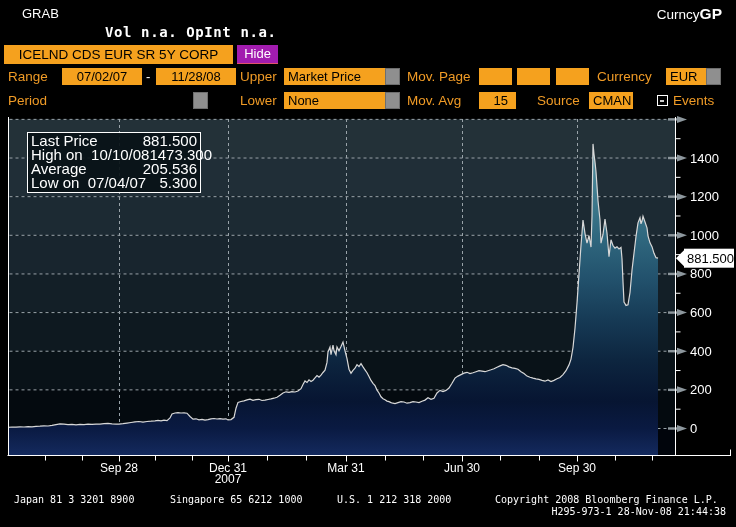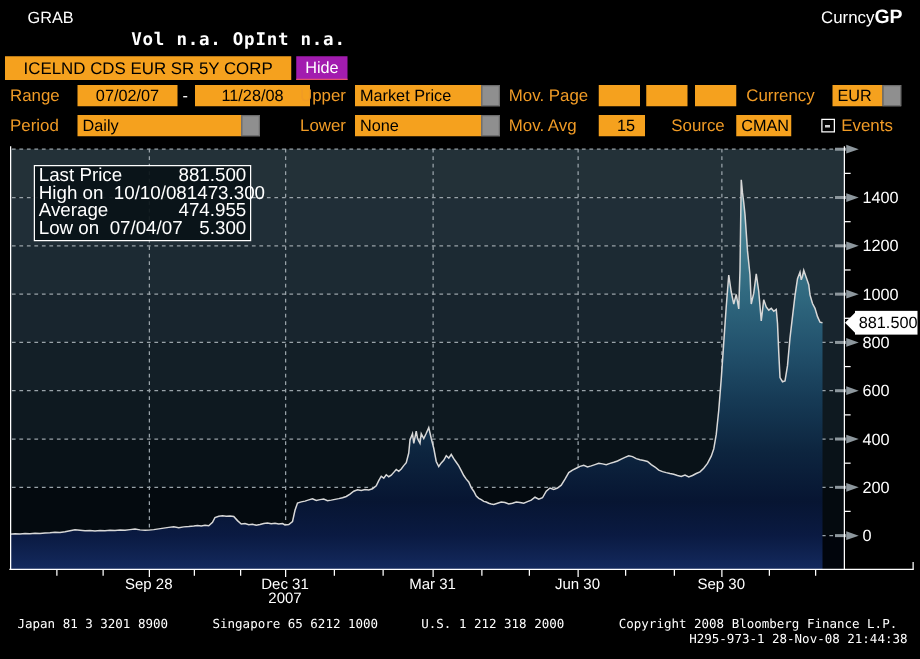--- a/index.html
+++ b/index.html
@@ -37,34 +37,33 @@
   <div class="abs" style="right:14px;top:5px;">
     <span class="wtext" style="font-size:13.5px;">Curncy</span><span class="wtext" style="font-size:15.5px;font-weight:700;">GP</span>
   </div>
 
   <div class="secfield" style="left:4px;top:45px;width:229px;">ICELND CDS EUR SR 5Y CORP</div>
   <div class="hidebtn" style="left:237px;top:45px;width:41px;">Hide</div>
 
   <div class="olabel" style="left:8px;top:68px;">Range</div>
   <div class="ofield" style="left:62px;top:68px;width:80px;text-align:center;">07/02/07</div>
   <div class="abs wtext" style="left:146px;top:68px;font-size:13px;line-height:17px;">-</div>
-  <div class="ofield" style="left:156px;top:68px;width:92px;text-align:center;">11/28/08</div>
+  <div class="ofield" style="left:156px;top:68px;width:80px;text-align:center;">11/28/08</div>
   <div class="olabel" style="left:240px;top:68px;">Upper</div>
   <div class="ofield" style="left:284px;top:68px;width:101px;">Market Price</div>
   <div class="dropbtn" style="left:385px;top:68px;"></div>
   <div class="olabel" style="left:407px;top:68px;">Mov. Page</div>
   <div class="ofield" style="left:479px;top:68px;width:33px;"></div>
   <div class="ofield" style="left:517px;top:68px;width:33px;"></div>
   <div class="ofield" style="left:556px;top:68px;width:33px;"></div>
   <div class="olabel" style="left:597px;top:68px;">Currency</div>
   <div class="ofield" style="left:666px;top:68px;width:40px;">EUR</div>
   <div class="dropbtn" style="left:706px;top:68px;"></div>
 
   <div class="olabel" style="left:8px;top:92px;">Period</div>
-  <div class="ofield" style="left:62px;top:92px;width:131px;">Daily</div>
   <div class="dropbtn" style="left:193px;top:92px;"></div>
   <div class="olabel" style="left:240px;top:92px;">Lower</div>
   <div class="ofield" style="left:284px;top:92px;width:101px;">None</div>
   <div class="dropbtn" style="left:385px;top:92px;"></div>
   <div class="olabel" style="left:407px;top:92px;">Mov. Avg</div>
   <div class="ofield" style="left:479px;top:92px;width:37px;text-align:right;padding-right:8px;">15</div>
   <div class="olabel" style="left:537px;top:92px;">Source</div>
   <div class="ofield" style="left:589px;top:92px;width:44px;">CMAN</div>
   <div class="checkbox" style="left:657px;top:95px;"></div>
   <div class="olabel" style="left:673px;top:92px;">Events</div>
@@ -179,21 +178,21 @@
     <div class="statsrow">
       <span>Last Price</span>
       <span>881.500</span>
     </div>
     <div class="statsrow">
       <span>High on  10/10/08</span>
       <span>1473.300</span>
     </div>
     <div class="statsrow">
       <span>Average</span>
-      <span>474.955</span>
+      <span>205.536</span>
     </div>
     <div class="statsrow">
       <span>Low on  07/04/07</span>
       <span>5.300</span>
     </div>
   </div>
 
   <div class="footer" style="left:14px;top:494px;">Japan 81 3 3201 8900</div>
   <div class="footer" style="left:170px;top:494px;">Singapore 65 6212 1000</div>
   <div class="footer" style="left:337px;top:494px;">U.S. 1 212 318 2000</div>

